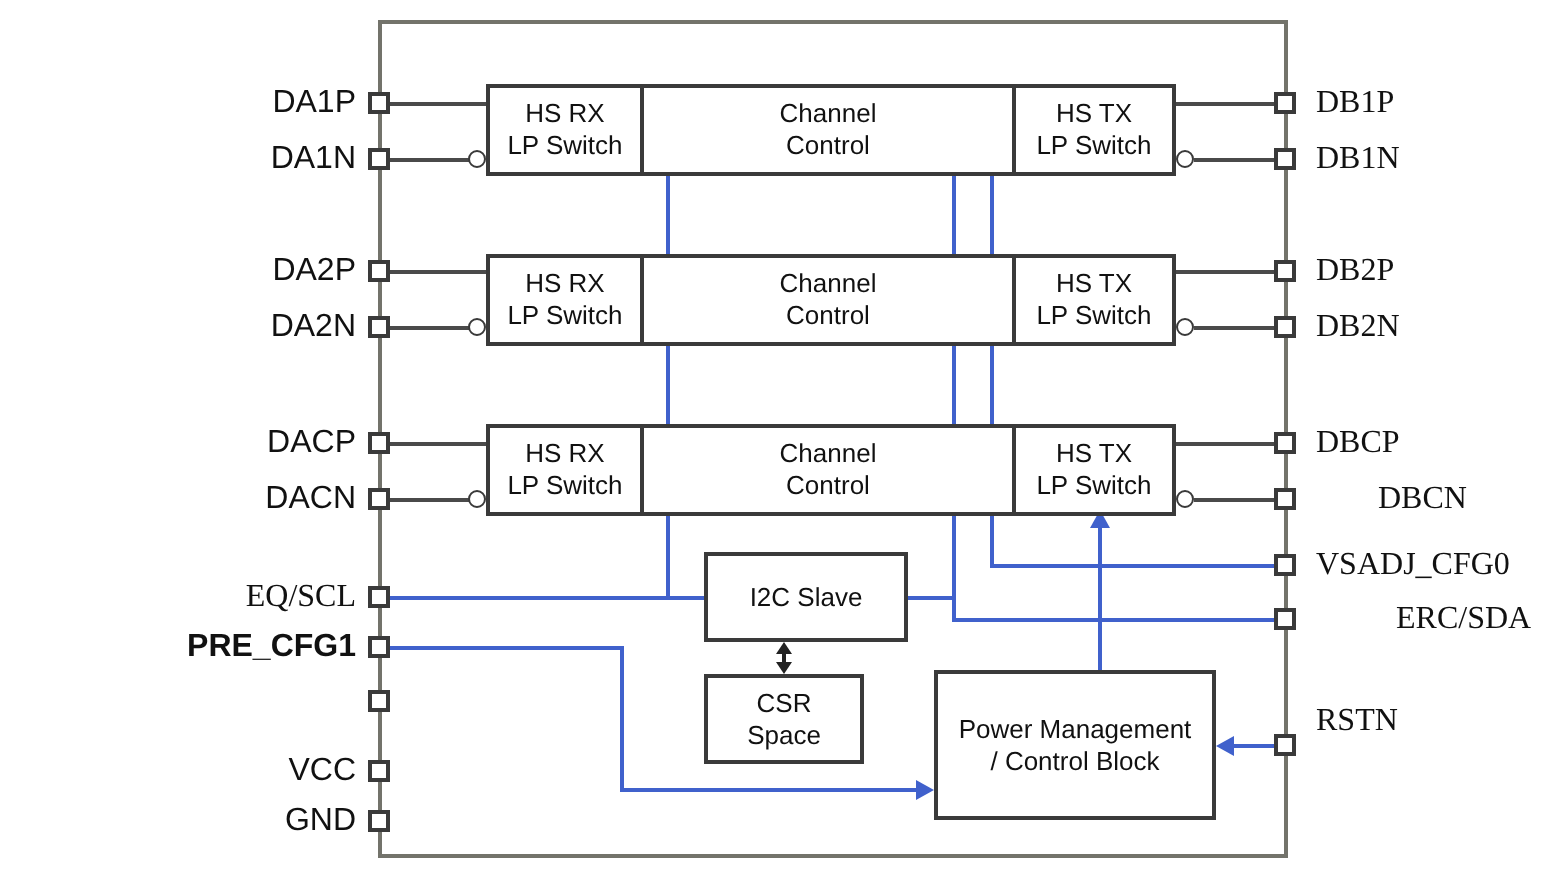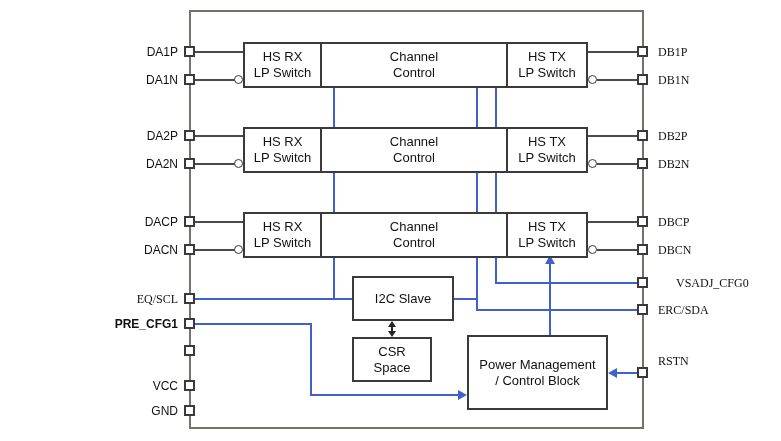--- a/index.html
+++ b/index.html
@@ -24,21 +24,21 @@
   }
   .pin{
     position:absolute;width:11px;height:11px;background:#ffffff;
     border:2px solid #3a3a3a;box-sizing:border-box;z-index:3;
   }
   .bubble{
     position:absolute;width:9px;height:9px;background:#ffffff;border:1.5px solid #3a3a3a;
     border-radius:50%;box-sizing:border-box;z-index:2;
   }
   .lbl{
-    position:absolute;font-size:12px;line-height:18px;white-space:nowrap;z-index:3;
+    position:absolute;font-size:16px;line-height:18px;white-space:nowrap;z-index:3;
   }
   .lbl-l{width:120px;left:58px;text-align:right;}
   .lbl-r{left:658px;text-align:left;font-family:Liberation Serif, serif;}
   .tri{position:absolute;width:0;height:0;z-index:1;}
   .tri-up{border-left:5px solid transparent;border-right:5px solid transparent;border-bottom:9px solid #4061cc;}
   .tri-right{border-top:5px solid transparent;border-bottom:5px solid transparent;border-left:9px solid #4061cc;}
   .tri-left{border-top:5px solid transparent;border-bottom:5px solid transparent;border-right:9px solid #4061cc;}
   .tri-up-k{border-left:4px solid transparent;border-right:4px solid transparent;border-bottom:6px solid #222;}
   .tri-down-k{border-left:4px solid transparent;border-right:4px solid transparent;border-top:6px solid #222;}
 </style>
@@ -180,18 +180,18 @@
   <div class="pin" style="left:637px;top:244px;"></div>
   <div class="pin" style="left:637px;top:277px;"></div>
   <div class="pin" style="left:637px;top:304px;"></div>
   <div class="pin" style="left:637px;top:367px;"></div>
 
   <div class="lbl lbl-r" style="top:43px;">DB1P</div>
   <div class="lbl lbl-r" style="top:71px;">DB1N</div>
   <div class="lbl lbl-r" style="top:127px;">DB2P</div>
   <div class="lbl lbl-r" style="top:155px;">DB2N</div>
   <div class="lbl lbl-r" style="top:213px;">DBCP</div>
-  <div class="lbl lbl-r" style="top:241px;">DBCN</div>
-  <div class="lbl lbl-r" style="top:274px;margin-left:18px;">VSADJ_CFG0</div>
-  <div class="lbl lbl-r" style="top:301px;">ERC/SDA</div>
+  <div class="lbl lbl-r" style="top:241px;margin-left:31px;">DBCN</div>
+  <div class="lbl lbl-r" style="top:274px;">VSADJ_CFG0</div>
+  <div class="lbl lbl-r" style="top:301px;margin-left:40px;">ERC/SDA</div>
   <div class="lbl lbl-r" style="top:352px;">RSTN</div>
 
 </div>
 
 </body></html>

